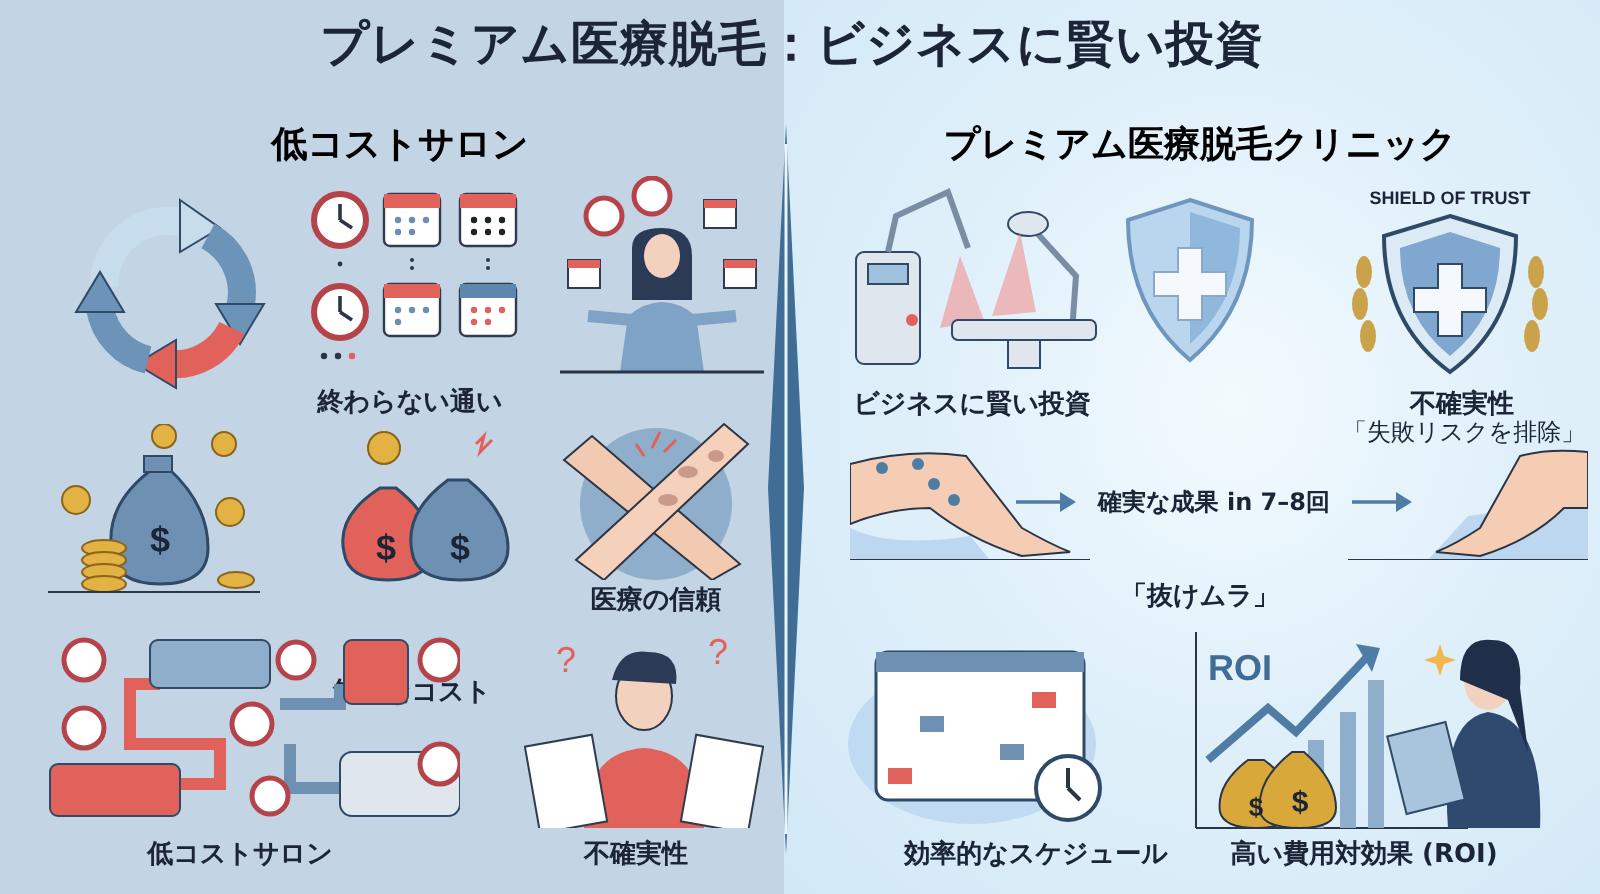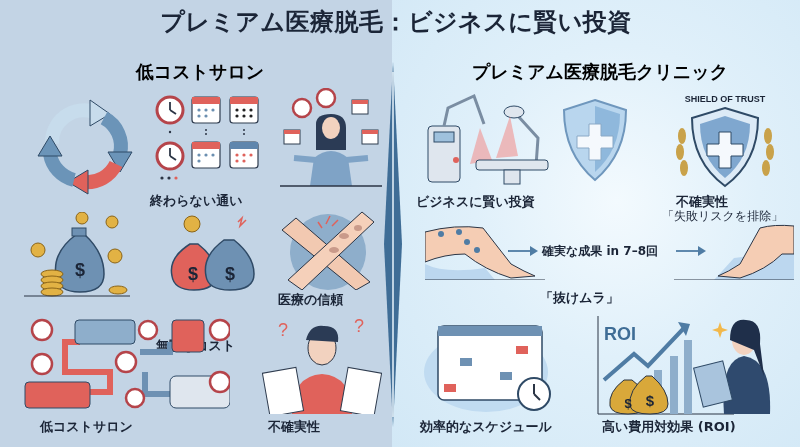--- a/index.html
+++ b/index.html
@@ -4,21 +4,21 @@
 <style>
   * { margin:0; padding:0; box-sizing:border-box; }
   html, body { width:800px; height:447px; overflow:hidden; }
   body { position:relative; font-family:"DejaVu Sans", "Liberation Sans", sans-serif; color:#1a2333; }
   .bg-left { position:absolute; left:0; top:0; width:392px; height:447px; background:#c3d4e5; }
   .bg-right { position:absolute; left:392px; top:0; width:408px; height:447px;
     background: radial-gradient(ellipse at 55% 45%, #f3fafe 0%, #e0f0fa 45%, #d2e8f6 100%); }
   .title { position:absolute; left:0; top:6px; width:792px; text-align:center; font-size:24px; font-weight:bold; color:#1b2537; letter-spacing:0.5px; }
   .subhead { position:absolute; top:60px; font-size:18px; font-weight:bold; color:#000000; text-align:center; }
   .divider { position:absolute; left:382px; top:62px; width:22px; height:365px; }
-  .cap { position:absolute; font-size:13px; font-weight:bold; color:#1b2537; white-space:nowrap; }
+  .cap { position:absolute; font-size:13px; font-weight:bold; color:#1b2537; text-align:center; white-space:nowrap; }
   .cap.small { font-size:12px; font-weight:normal; }
   .ico { position:absolute; }
 </style>
 </head>
 <body>
 
 <div class="bg-left"></div>
 <div class="bg-right"></div>
 
 <div class="title">プレミアム医療脱毛：ビジネスに賢い投資</div>
@@ -264,21 +264,21 @@
       <rect x="20" y="66" width="12" height="8"></rect>
     </g>
   <g fill="#6e91b3">
       <rect x="36" y="40" width="12" height="8"></rect>
       <rect x="76" y="54" width="12" height="8"></rect>
     </g>
   <circle cx="110" cy="76" r="16" fill="#fff" stroke="#2f4a66" stroke-width="2"></circle>
   <line x1="110" y1="76" x2="110" y2="66" stroke="#2b3545" stroke-width="2"></line>
     <line x1="110" y1="76" x2="116" y2="82" stroke="#2b3545" stroke-width="2"></line>
 </svg>
-<div class="cap" style="left:420px;top:418px;width:140px;">効率的なスケジュール</div>
+<div class="cap" style="left:448px;top:418px;width:140px;">効率的なスケジュール</div>
 
 <svg class="ico" style="left:594px;top:310px;width:190px;height:106px;" viewBox="0 0 190 106">
   <line x1="4" y1="6" x2="4" y2="104" stroke="#2b3545"></line>
     <line x1="4" y1="104" x2="140" y2="104" stroke="#2b3545"></line>
   <text x="10" y="30" font-size="18" font-weight="bold" fill="#3f6d96" font-family="Liberation Sans, sans-serif">ROI</text>
   <polyline points="10,70 40,44 54,56 90,18" stroke="#4f7ca4" stroke-width="4" fill="none"></polyline>
   <polygon points="84,12 96,14 92,26" fill="#4f7ca4"></polygon>
   <g fill="#8eaecb">
       <rect x="60" y="60" width="8" height="44"></rect>
       <rect x="76" y="46" width="8" height="58"></rect>

